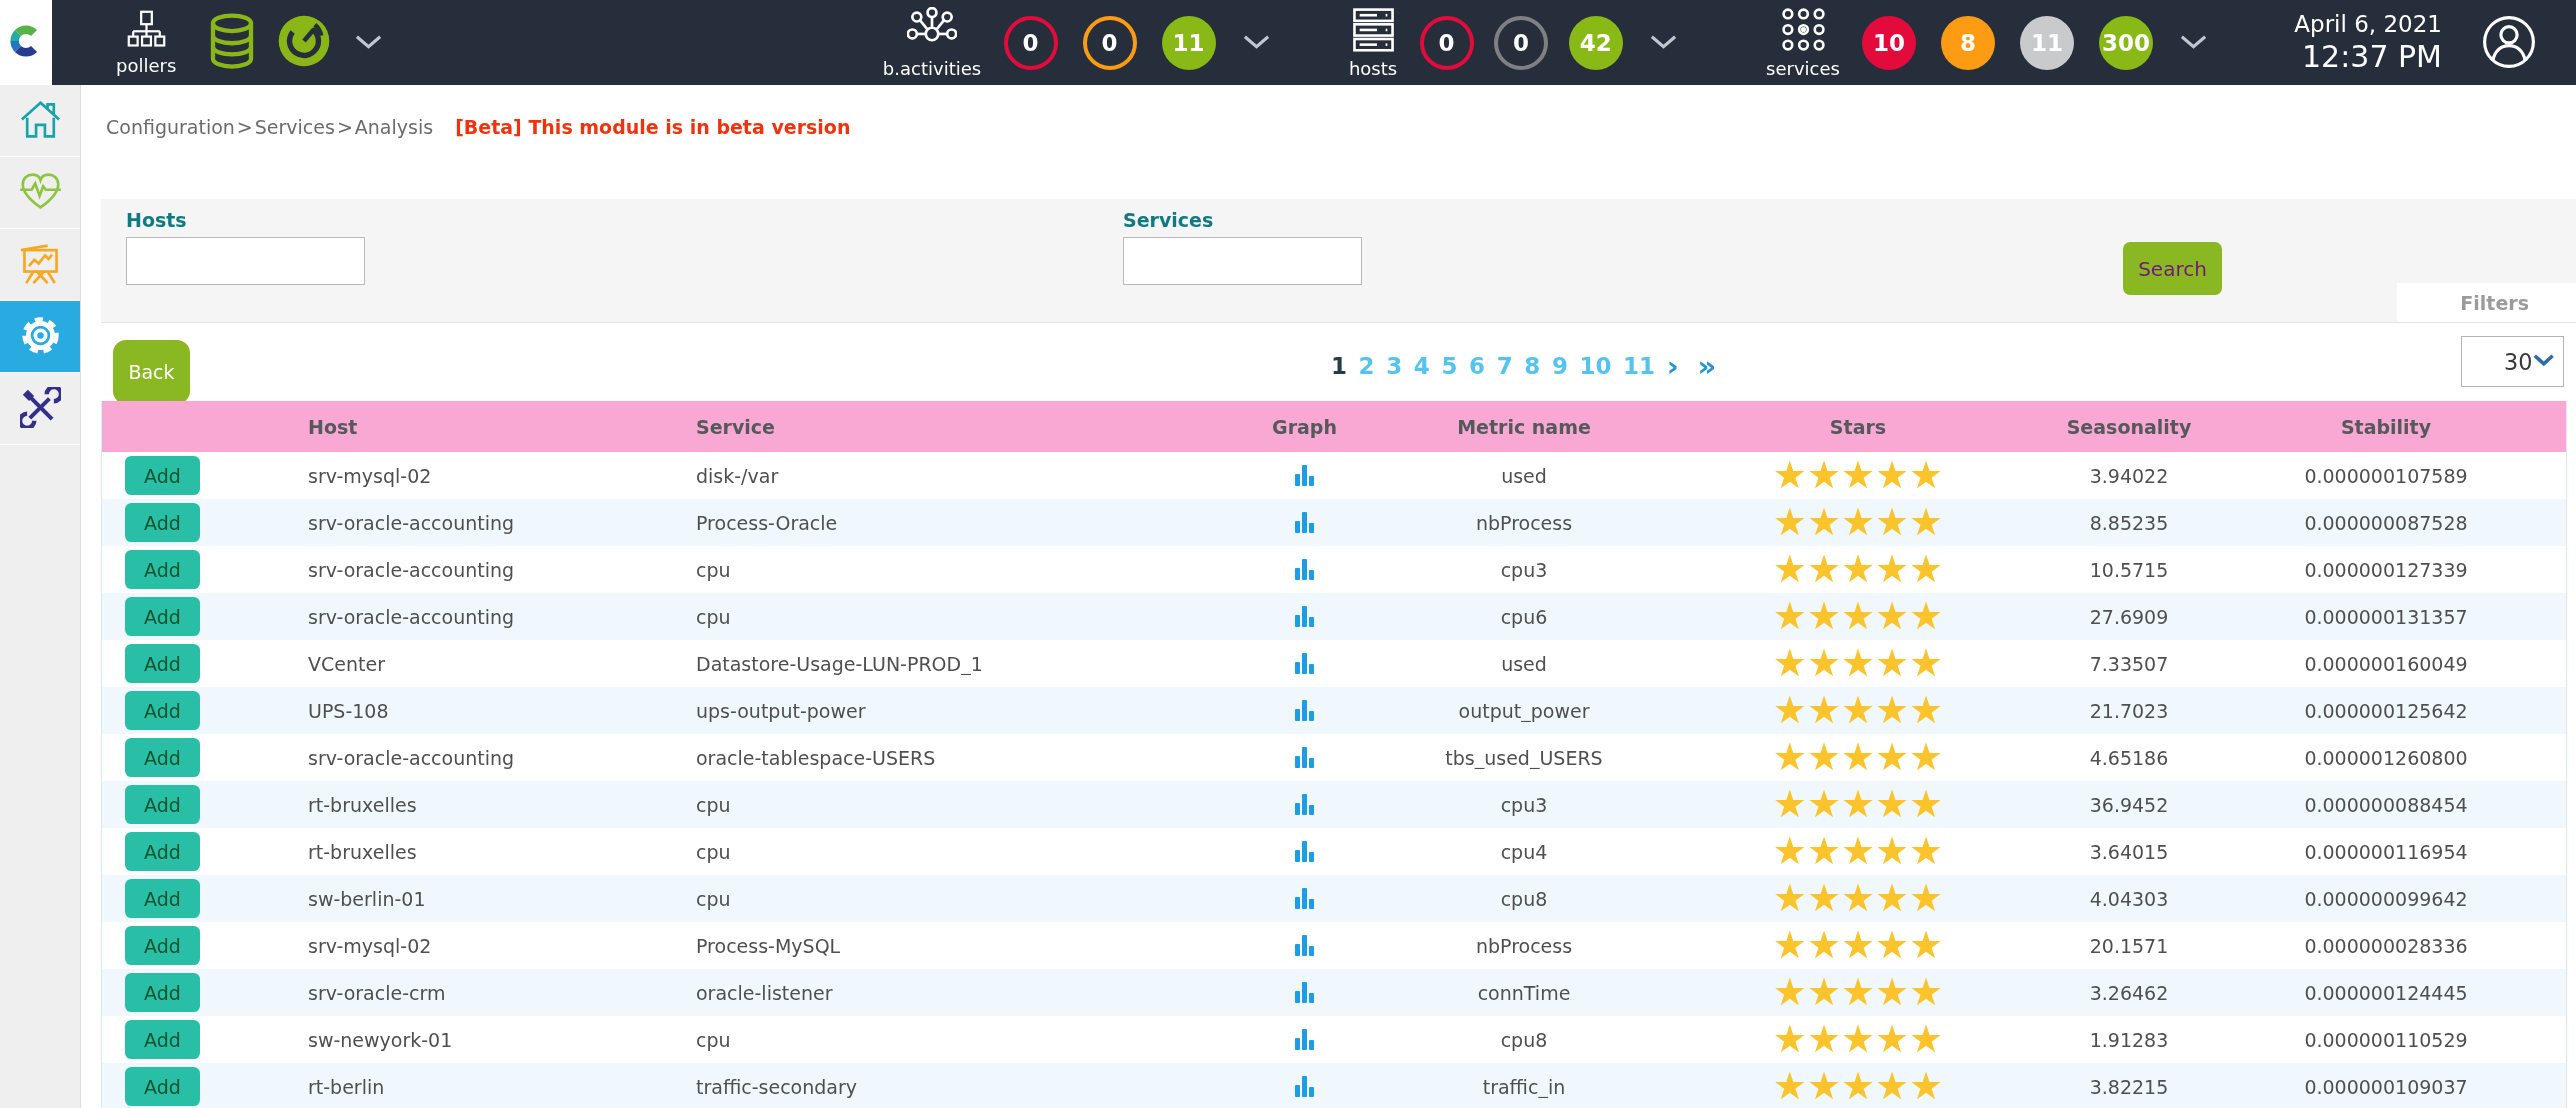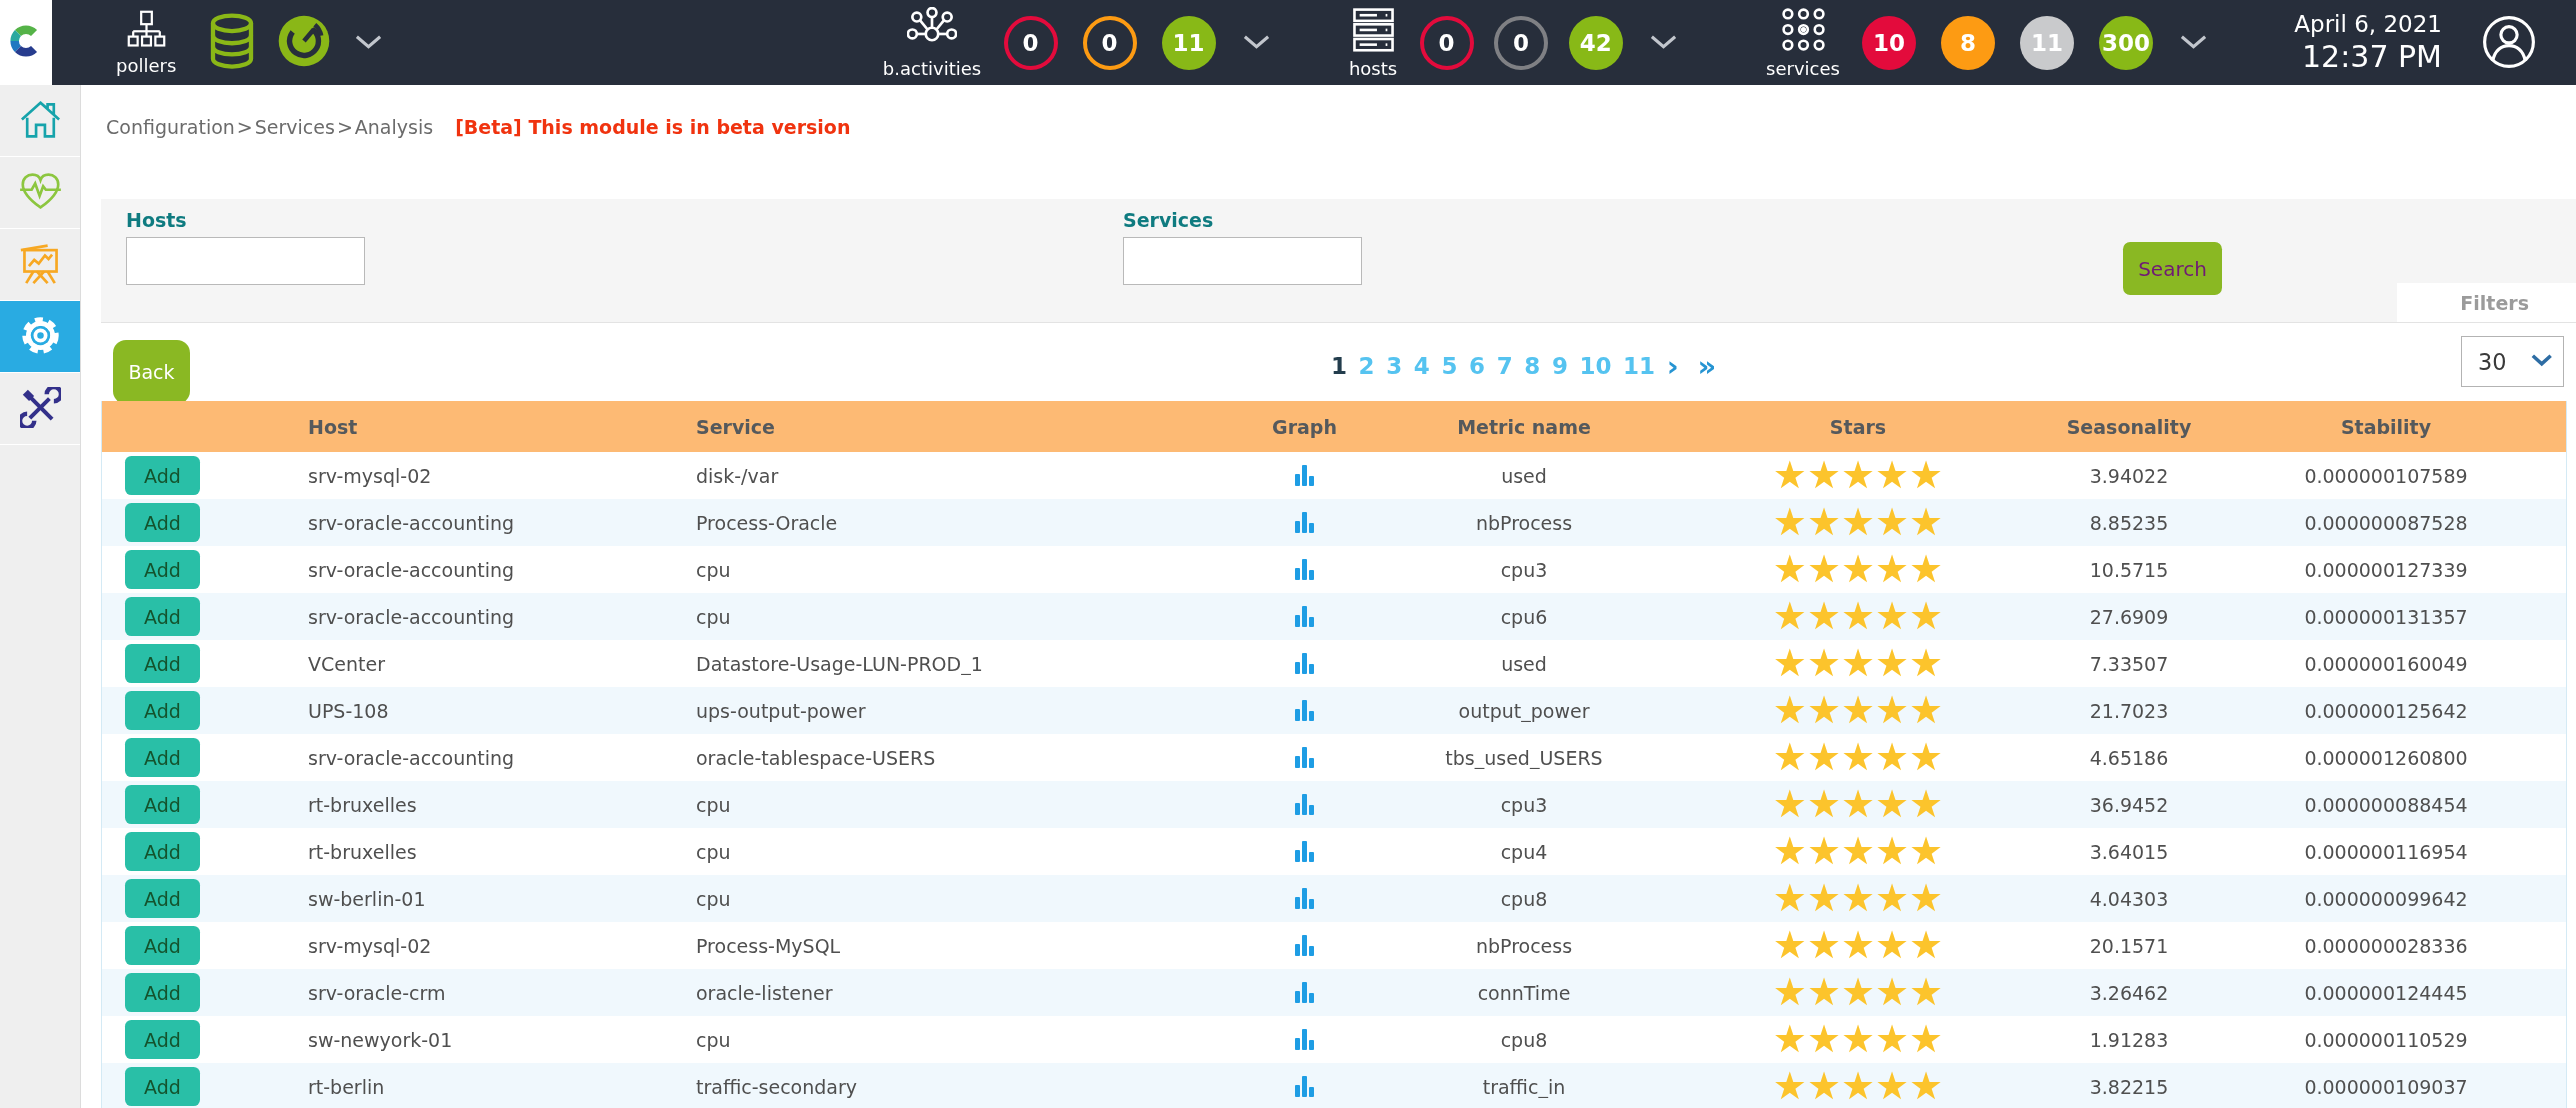--- a/index.html
+++ b/index.html
@@ -62,27 +62,27 @@
               border:none; border-radius:13px; color:#fff; font-size:19px; cursor:pointer; font-family:inherit; }
   .pagination { position:absolute; left:1331px; top:351px; height:30px; display:flex; align-items:center;
                 gap:11.6px; font-size:23px; font-weight:bold; }
   .page-link { color:#55c3f0; cursor:pointer; }
   .page-link.current { color:#233d4d; cursor:default; }
   .page-arrow { color:#2694d2; font-size:29px; font-weight:bold; cursor:pointer; line-height:27px; }
   .page-arrow.last { margin-left:7.2px; }
   .page-size { position:absolute; left:2461px; top:336px; width:103px; height:51px; background:#fff;
                border:1.8px solid #b3b3b3; display:flex; align-items:center; justify-content:space-between;
                padding:0 10.7px 0 16px; cursor:pointer; }
-  .page-size .val { font-size:22.4px; color:#3a3a3a; }
+  .page-size .val { font-size:22.4px; color:#3a3a3a;margin-left:26px; }
 
   
   .table { position:absolute; top:401px; left:101px; width:2466px;
            border-left:1.8px solid #d4eaf5; border-right:1.8px solid #d4eaf5; }
   .thead, .tr { display:grid; grid-template-columns:206px 388px 528px 161px 278px 390px 152px 362px; }
-  .thead { height:51px; background:#fdba74; align-items:center; font-weight:bold; font-size:19px; color:#55595c; }
+  .thead { height:51px; background:#f9a8d4; align-items:center; font-weight:bold; font-size:19px; color:#55595c; }
   .tr { height:47px; align-items:center; background:#fff; }
   .tr:nth-child(even) { background:#f0f8fd; }
   .th, .td { overflow:hidden; white-space:nowrap; }
   .c-center { text-align:center; display:flex; align-items:center; justify-content:center; }
   .td { font-size:19px; color:#4f4f4f; }
   .add-btn { margin-left:23px; width:75px; height:39px; background:#29bfa7; border:none; border-radius:6.3px;
              color:#14532d; font-size:19px; cursor:pointer; font-family:inherit; }
   .graph-icon { display:inline-flex; align-items:flex-end; gap:1.8px; height:21.5px; cursor:pointer; }
   .graph-icon i { display:block; width:5.4px; background:#1e9de4; border-radius:0.9px; }
   .graph-icon i.b1 { height:12.5px; } .graph-icon i.b2 { height:21.5px; } .graph-icon i.b3 { height:10px; }

